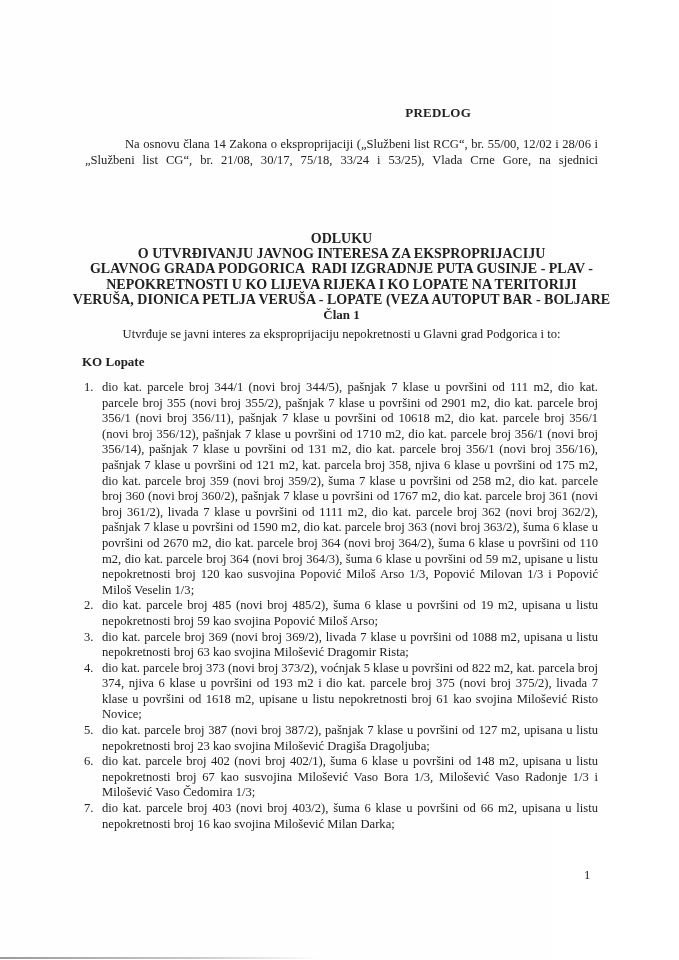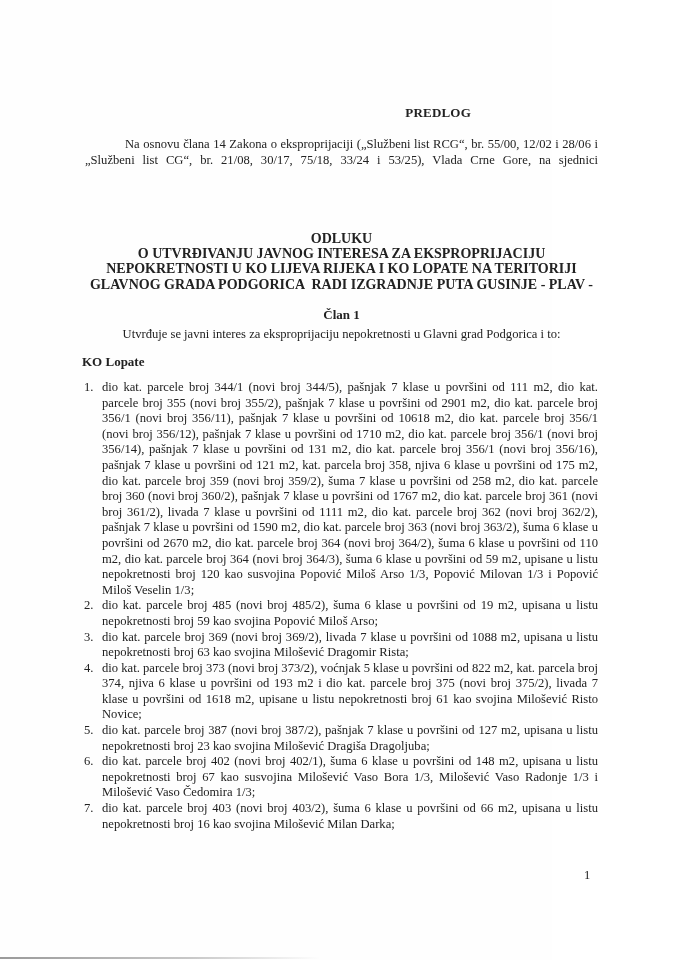--- a/index.html
+++ b/index.html
@@ -140,22 +140,23 @@
 
   <div class="predlog">PREDLOG</div>
 
   <div class="preamble">
     <div class="preamble-main">Na osnovu člana 14 Zakona o eksproprijaciji („Službeni list RCG“, br. 55/00, 12/02 i 28/06 i „Službeni list CG“, br. 21/08, 30/17, 75/18, 33/24 i 53/25), Vlada Crne Gore, na sjednici</div>
   </div>
 
   <div class="decision">
     <span class="line">ODLUKU</span>
     <span class="line">O UTVRĐIVANJU JAVNOG INTERESA ZA EKSPROPRIJACIJU</span>
+    <span class="line">GLAVNOG GRADA PODGORICA  RADI IZGRADNJE PUTA GUSINJE - PLAV -</span>
     <span class="line">NEPOKRETNOSTI U KO LIJEVA RIJEKA I KO LOPATE NA TERITORIJI</span>
-    <span class="line">GLAVNOG GRADA PODGORICA  RADI IZGRADNJE PUTA GUSINJE - PLAV -</span>
+    <span class="line">VERUŠA, DIONICA PETLJA VERUŠA - LOPATE (VEZA AUTOPUT BAR - BOLJARE</span>
   </div>
 
   <div class="article-heading">Član 1</div>
   <div class="article-intro">Utvrđuje se javni interes za eksproprijaciju nepokretnosti u Glavni grad Podgorica i to:</div>
 
   <div class="section-heading">KO Lopate</div>
 
   <div class="items">
     <div class="item">
       <span class="item-num">1.</span>

